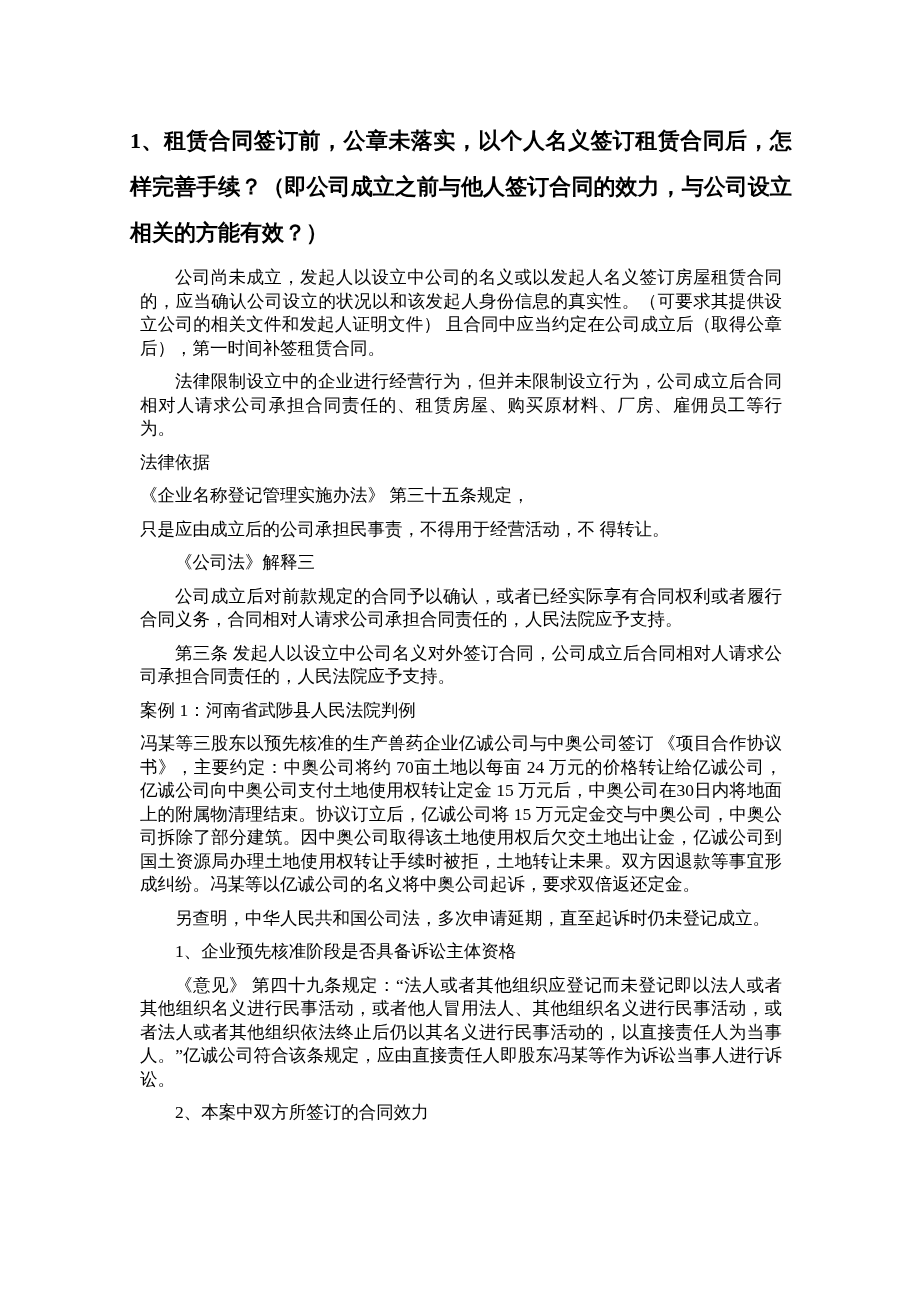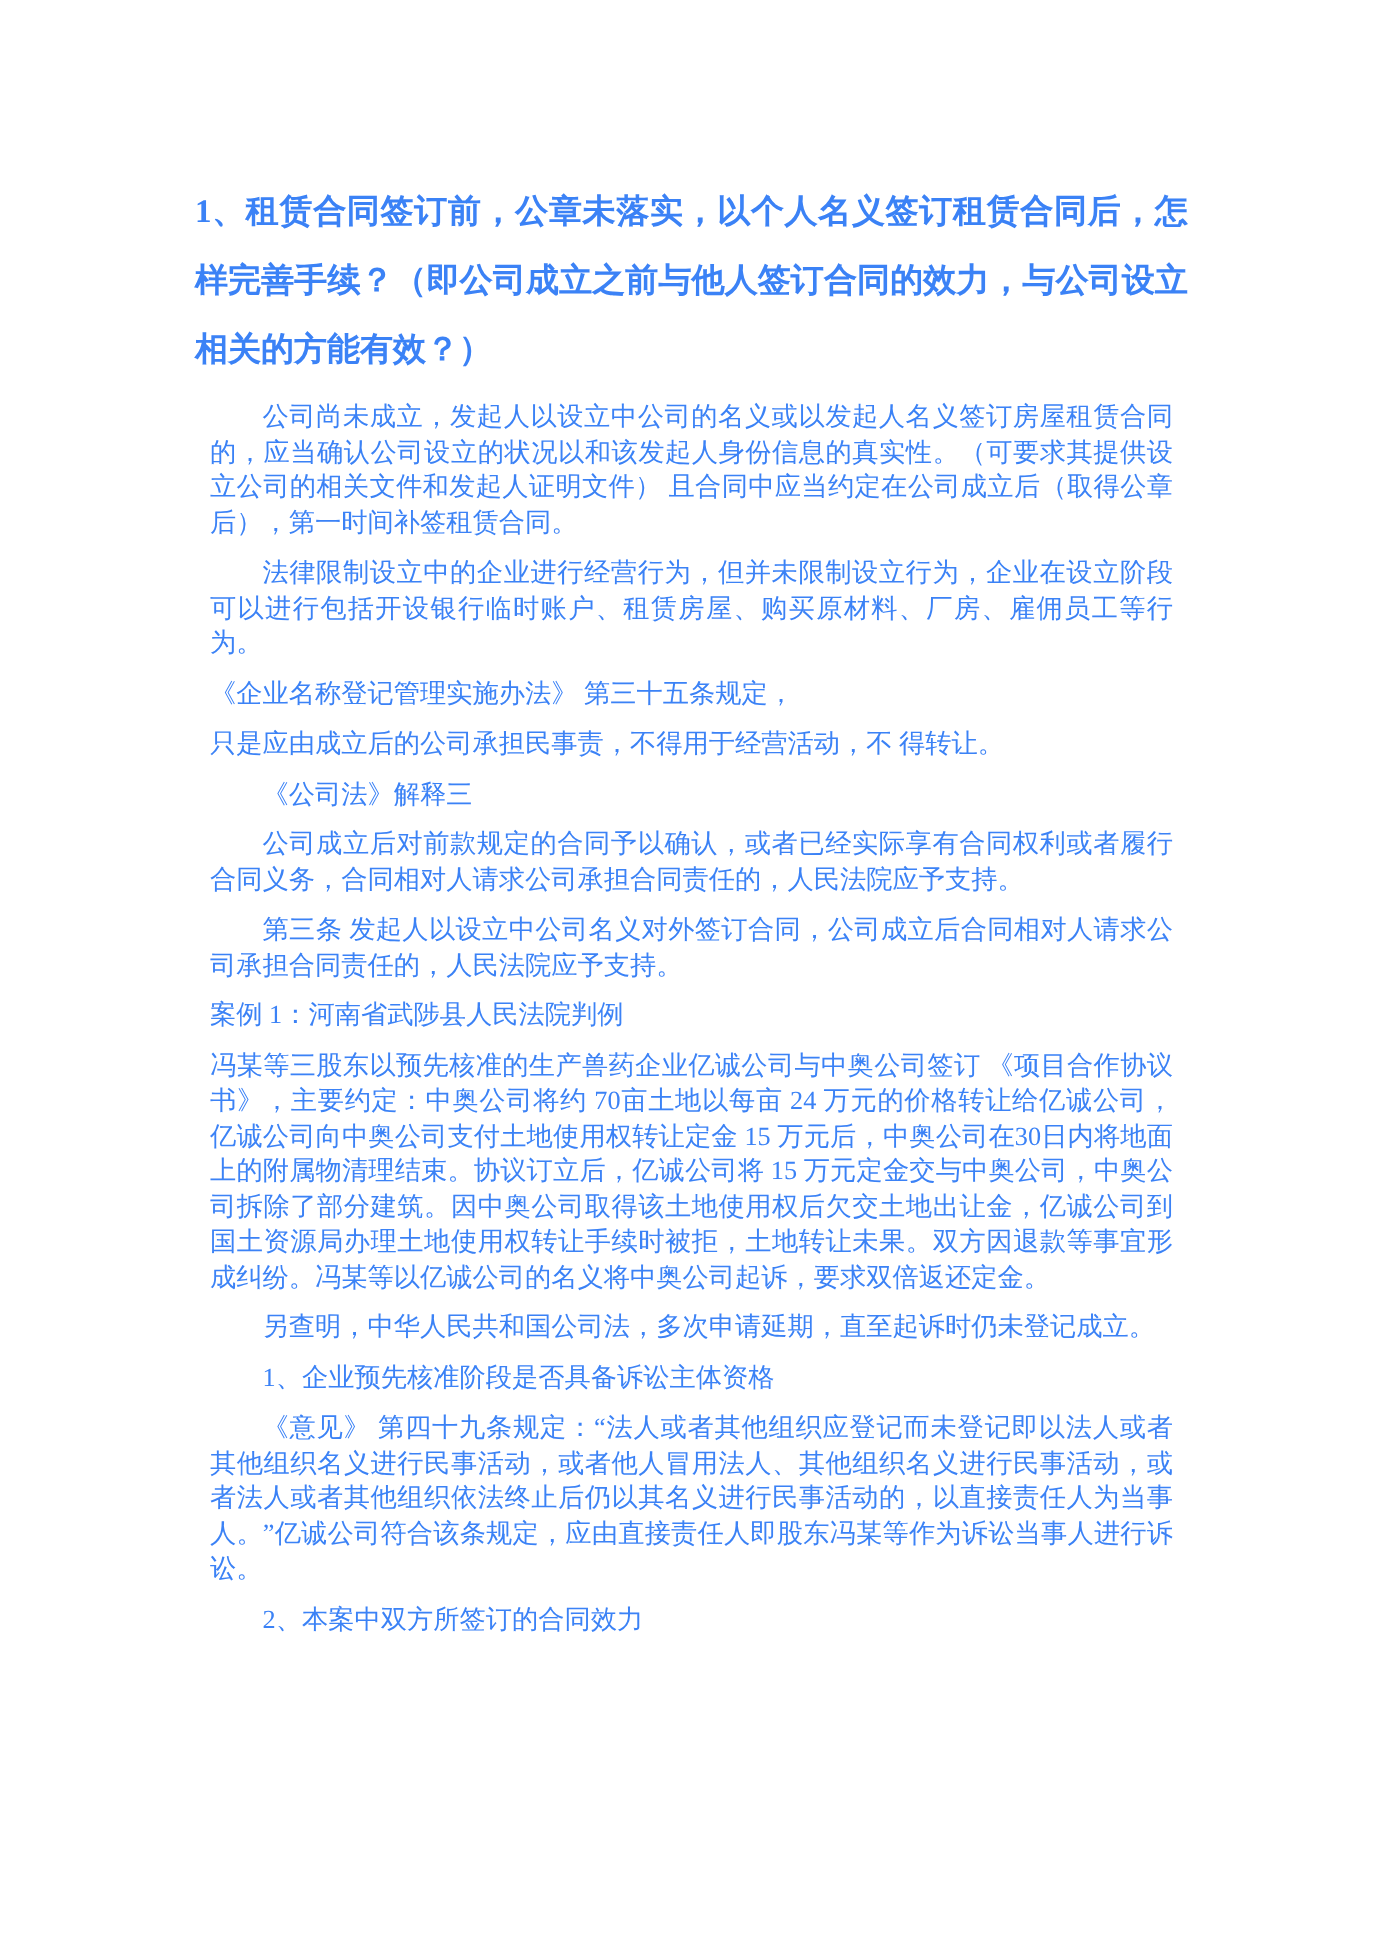--- a/index.html
+++ b/index.html
@@ -7,21 +7,21 @@
     padding: 0;
     background: #ffffff;
   }
   .page {
     position: relative;
     width: 920px;
     height: 1303px;
     background: #ffffff;
     overflow: hidden;
     font-family: "Liberation Serif", serif;
-    color: #3b82f6;
+    color: #000000;
   }
   .content {
     position: absolute;
     left: 130px;
     top: 118px;
     width: 662px;
   }
   .doc-title {
     font-size: 22px;
     font-weight: bold;
@@ -43,22 +43,23 @@
 </head>
 <body>
 
 <div class="page">
   <div class="content">
 
     <h1 class="doc-title">1、租赁合同签订前，公章未落实，以个人名义签订租赁合同后，怎样完善手续？（即公司成立之前与他人签订合同的效力，与公司设立相关的方能有效？）</h1>
 
     <p class="para indent">公司尚未成立，发起人以设立中公司的名义或以发起人名义签订房屋租赁合同的，应当确认公司设立的状况以和该发起人身份信息的真实性。（可要求其提供设立公司的相关文件和发起人证明文件） 且合同中应当约定在公司成立后（取得公章后），第一时间补签租赁合同。</p>
 
-    <p class="para indent">法律限制设立中的企业进行经营行为，但并未限制设立行为，企业在设立阶段可以进行包括开设银行临时账户、租赁房屋、购买原材料、厂房、雇佣员工等行为。</p>
+    <p class="para indent">法律限制设立中的企业进行经营行为，但并未限制设立行为，公司成立后合同相对人请求公司承担合同责任的、租赁房屋、购买原材料、厂房、雇佣员工等行为。</p>
 
+    <p class="para">法律依据</p>
 
     <p class="para">《企业名称登记管理实施办法》 第三十五条规定，</p>
 
     <p class="para">只是应由成立后的公司承担民事责，不得用于经营活动，不 得转让。</p>
 
     <p class="para indent">《公司法》解释三</p>
 
 
     <p class="para indent">公司成立后对前款规定的合同予以确认，或者已经实际享有合同权利或者履行合同义务，合同相对人请求公司承担合同责任的，人民法院应予支持。</p>
 

